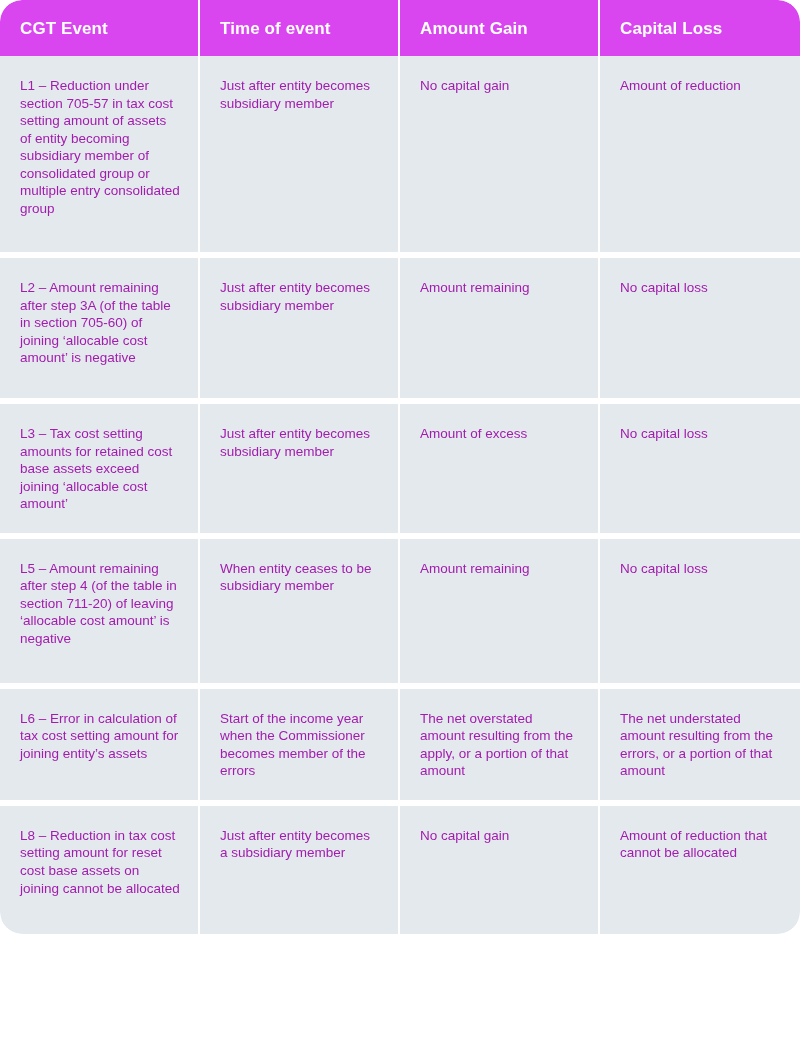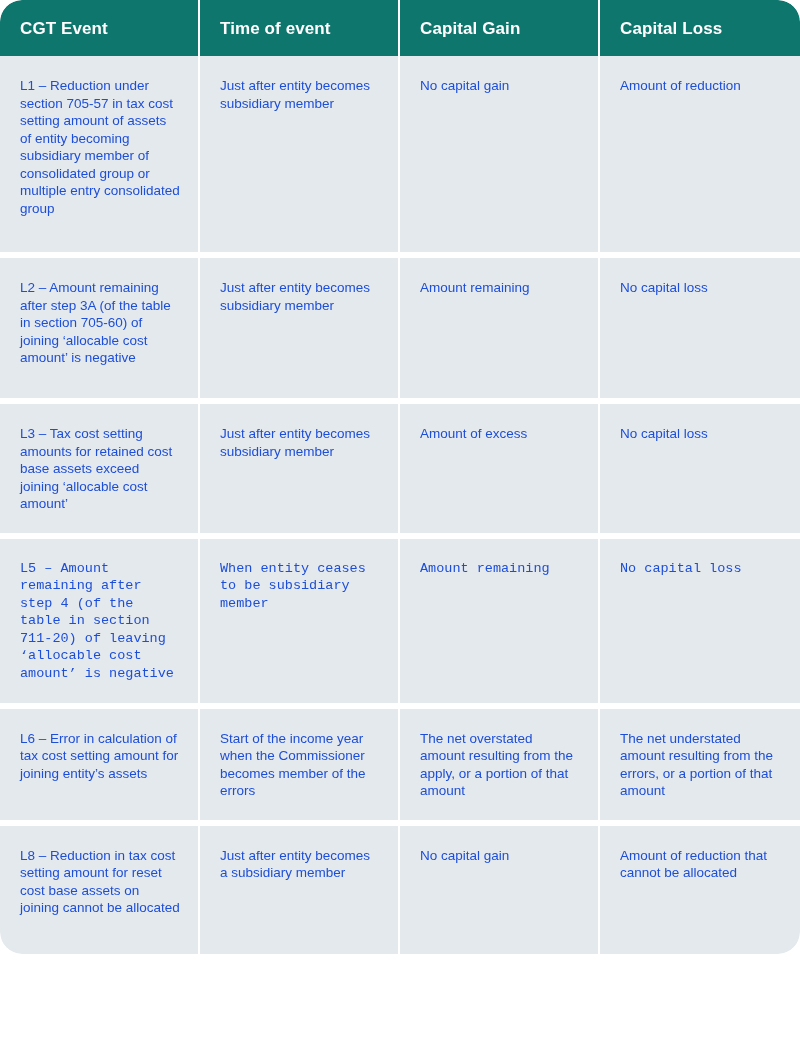--- a/index.html
+++ b/index.html
@@ -23,40 +23,40 @@
     border-collapse: separate;
     border-spacing: 0;
     table-layout: fixed;
     border-radius: 22px;
     overflow: hidden;
     background: #ffffff;
   }
 
   
   thead th {
-    background: #0f766e;
+    background: #d946ef;
     color: #ffffff;
     font-size: 17px;
     font-weight: bold;
     letter-spacing: 0.1px;
     text-align: left;
     padding: 17px 0 16px 20px;
     height: 56px;
     vertical-align: middle;
     border-right: 2px solid #ffffff;
   }
   thead th:last-child { border-right: none; }
 
   thead th:first-child { border-top-left-radius: 22px; }
   thead th:last-child  { border-top-right-radius: 22px; }
 
   
   tbody td {
     background: #e4e9ed;
-    color: #1d4ed8;
+    color: #a21caf;
     font-size: 13.5px;
     line-height: 1.30;
     font-weight: 500;
     text-align: left;
     vertical-align: top;
     padding: 21px 18px 20px 20px;
     border-right: 2px solid #ffffff;
     border-bottom: 6px solid #ffffff;
   }
   tbody td:last-child { border-right: none; }
@@ -66,41 +66,41 @@
   tbody tr:last-child td:last-child  { border-bottom-right-radius: 22px; }
 
   
   col.c { width: 200px; }
 
   
   tr[data-row="0"] td { height: 202px; }
   tr[data-row="1"] td { height: 146px; }
   tr[data-row="2"] td { height: 126px; }
   tr[data-row="3"] td { height: 125px; }
-  tr[data-row="4"] td { height: 150px; font-family: Liberation Mono, monospace; }
+  tr[data-row="4"] td { height: 150px; }
   tr[data-row="5"] td { height: 110px; }
   tr[data-row="6"] td { height: 128px; }
 </style>
 </head>
 <body>
 
 <div id="table-wrap">
   <table class="cgt-table">
     <colgroup>
       <col class="c">
         <col class="c">
         <col class="c">
         <col class="c">
     </colgroup>
 
     <thead>
       <tr>
         <th>CGT Event</th>
         <th>Time of event</th>
-        <th>Capital Gain</th>
+        <th>Amount Gain</th>
         <th>Capital Loss</th>
       </tr>
     </thead>
 
     <tbody>
       <tr data-row="0">
         <td>L1 – Reduction under section 705-57 in tax cost setting amount of assets of entity becoming subsidiary member of consolidated group or multiple entry consolidated group</td>
         <td>Just after entity becomes subsidiary member</td>
         <td>No capital gain</td>
         <td>Amount of reduction</td>

